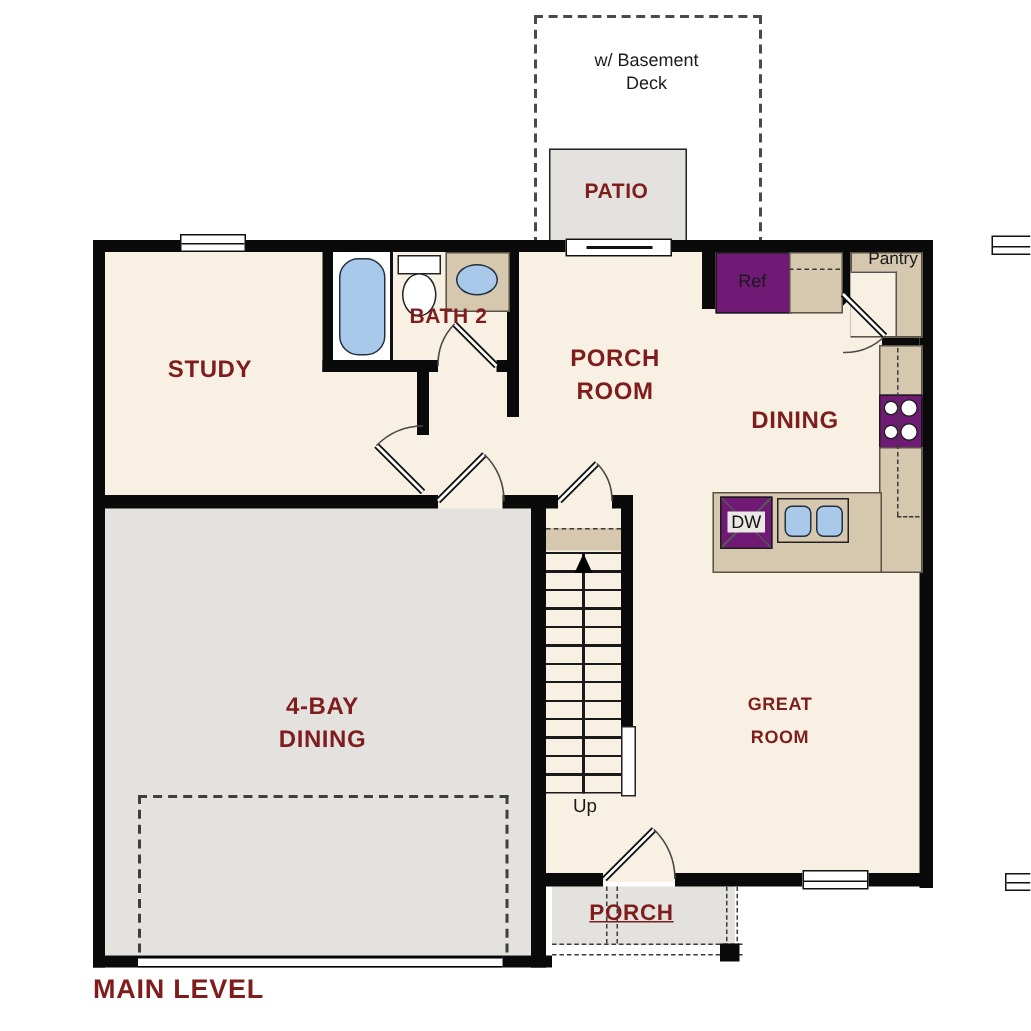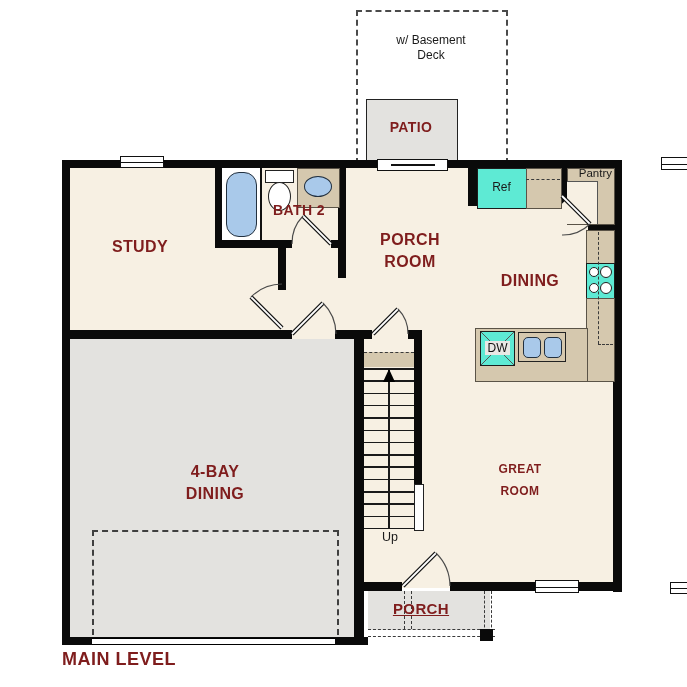--- a/index.html
+++ b/index.html
@@ -11,21 +11,21 @@
         font-family:"Liberation Sans","DejaVu Sans",sans-serif;color:#111;}
   .abs{position:absolute;}
   .floor{background:var(--floor);}
   .hard{background:var(--hard);}
   .counter{background:var(--counter);border:1px solid #5a5347;}
   .wall{background:var(--wall);}
   .win{background:#fff;border:1px solid #111;}
   .win .pane{position:absolute;left:0;right:0;top:50%;height:1px;background:#111;}
   .dash-t{border-top:1.5px dashed #3a3a3a;}
   .dash-l{border-left:1.5px dashed #3a3a3a;}
-  .appliance{background:#5eead4;border:1.2px solid #1c1c1c;}
+  .appliance{background:#701a75;border:1.2px solid #1c1c1c;}
   .blue{background:var(--fixture-blue);border:1.5px solid #22303f;}
   .label{text-align:center;font-weight:bold;letter-spacing:.4px;color:#7f1d1d;}
   .label-sm{text-align:center;font-weight:normal;color:#1a1a1a;}
   .burner{position:absolute;border-radius:50%;background:#fff;border:1.2px solid #222;}
   .dw-x{position:absolute;inset:0;
      background:
        linear-gradient(to bottom right, transparent calc(50% - .7px), #555 calc(50% - .7px) calc(50% + .7px), transparent calc(50% + .7px)),
        linear-gradient(to bottom left,  transparent calc(50% - .7px), #555 calc(50% - .7px) calc(50% + .7px), transparent calc(50% + .7px));}
   svg.overlay{position:absolute;left:0;top:0;pointer-events:none;}
   .leaf-outer{stroke:#101010;stroke-width:4.2;}

